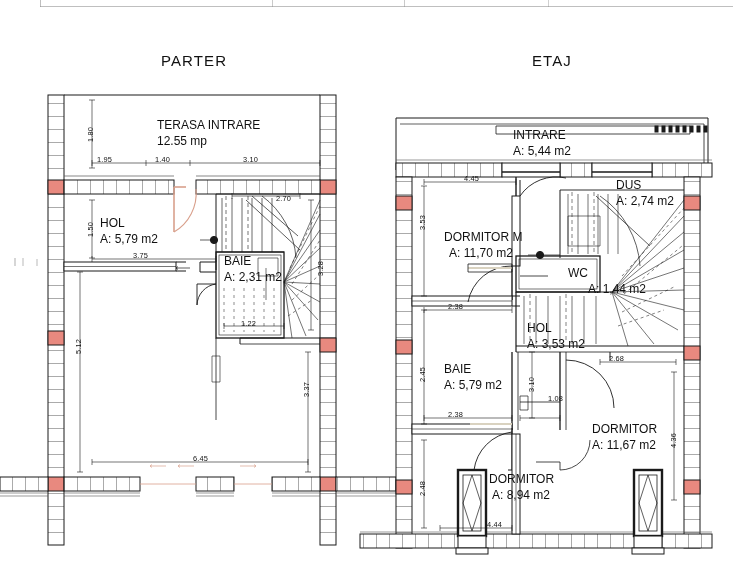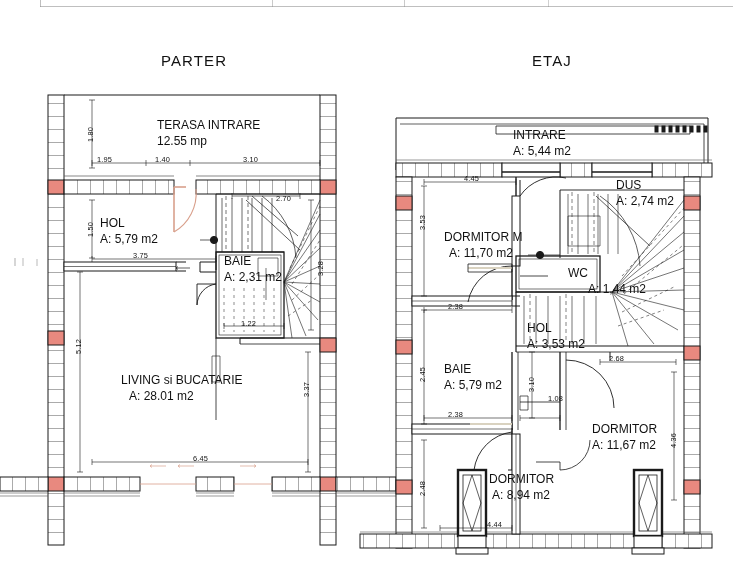--- a/index.html
+++ b/index.html
@@ -378,24 +378,20 @@
     <span class="ln2">12.55 mp</span>
   </div>
   <div class="lbl" style="left:100px;top:216px;">
     <span>HOL</span>
     <span class="ln2">A: 5,79 m2</span>
   </div>
   <div class="lbl" style="left:224px;top:254px;">
     <span>BAIE</span>
     <span class="ln2">A: 2,31 m2</span>
   </div>
-  <div class="lbl" style="left:121px;top:373px;">
-    <span>LIVING si BUCATARIE</span>
-    <span class="ln2" style="margin-left:8px;">A: 28.01 m2</span>
-  </div>
 
   <div class="lbl" style="left:513px;top:128px;">
     <span>INTRARE</span>
     <span class="ln2">A: 5,44 m2</span>
   </div>
   <div class="lbl" style="left:616px;top:178px;">
     <span>DUS</span>
     <span class="ln2">A: 2,74 m2</span>
   </div>
   <div class="lbl" style="left:444px;top:230px;">

